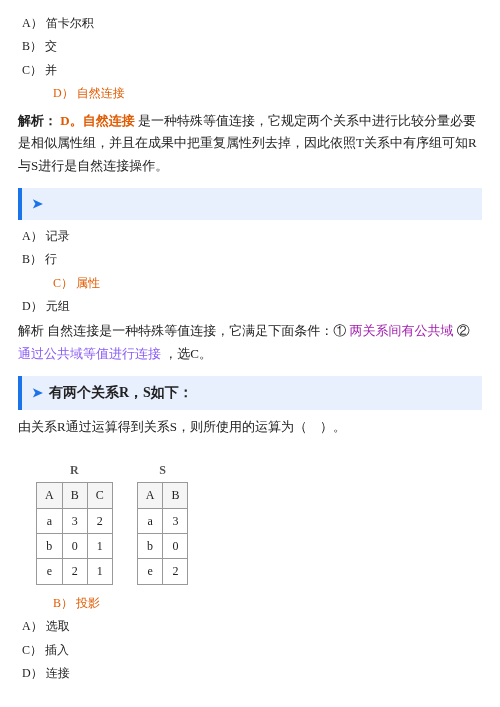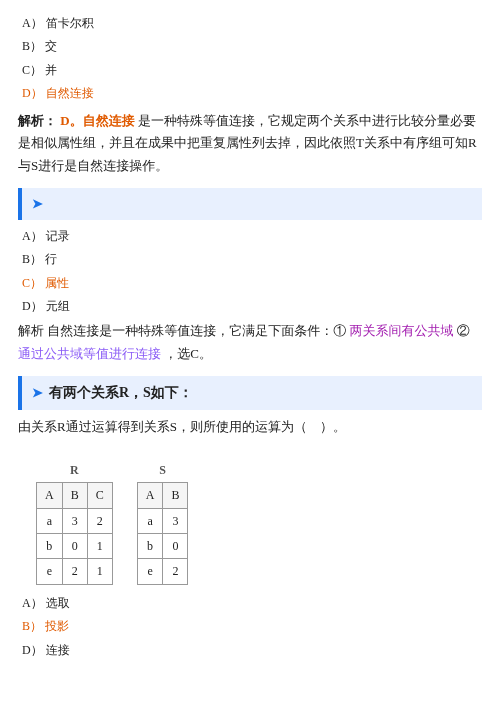--- a/index.html
+++ b/index.html
@@ -17,20 +17,21 @@
       line-height: 1.7;
       padding: 10px 18px 18px 18px;
     }
     .option-line {
       margin: 3px 0;
       padding-left: 4px;
       font-size: 12px;
     }
     .option-line.highlight {
       color: #e05a00;
+      margin-left: 31px;
     }
     .analysis-block {
       margin: 6px 0 8px 0;
       font-size: 13px;
       line-height: 1.75;
       color: #222;
     }
     .analysis-block .label-bold {
       font-weight: bold;
     }
@@ -218,25 +219,29 @@
         <tr>
           <td>e</td>
           <td>2</td>
         </tr>
       </tbody>
     </table>
   </div>
 </div>
 
 <div>
-  <div class="option-line">
-    <span>A）</span>
-    <span>选取</span>
-  </div>
   <div class="option-line highlight">
     <span>B）</span>
     <span>投影</span>
   </div>
   <div class="option-line">
+    <span>A）</span>
+    <span>选取</span>
+  </div>
+  <div class="option-line">
+    <span>C）</span>
+    <span>插入</span>
+  </div>
+  <div class="option-line">
     <span>D）</span>
     <span>连接</span>
   </div>
 </div>
 
 </body></html>

